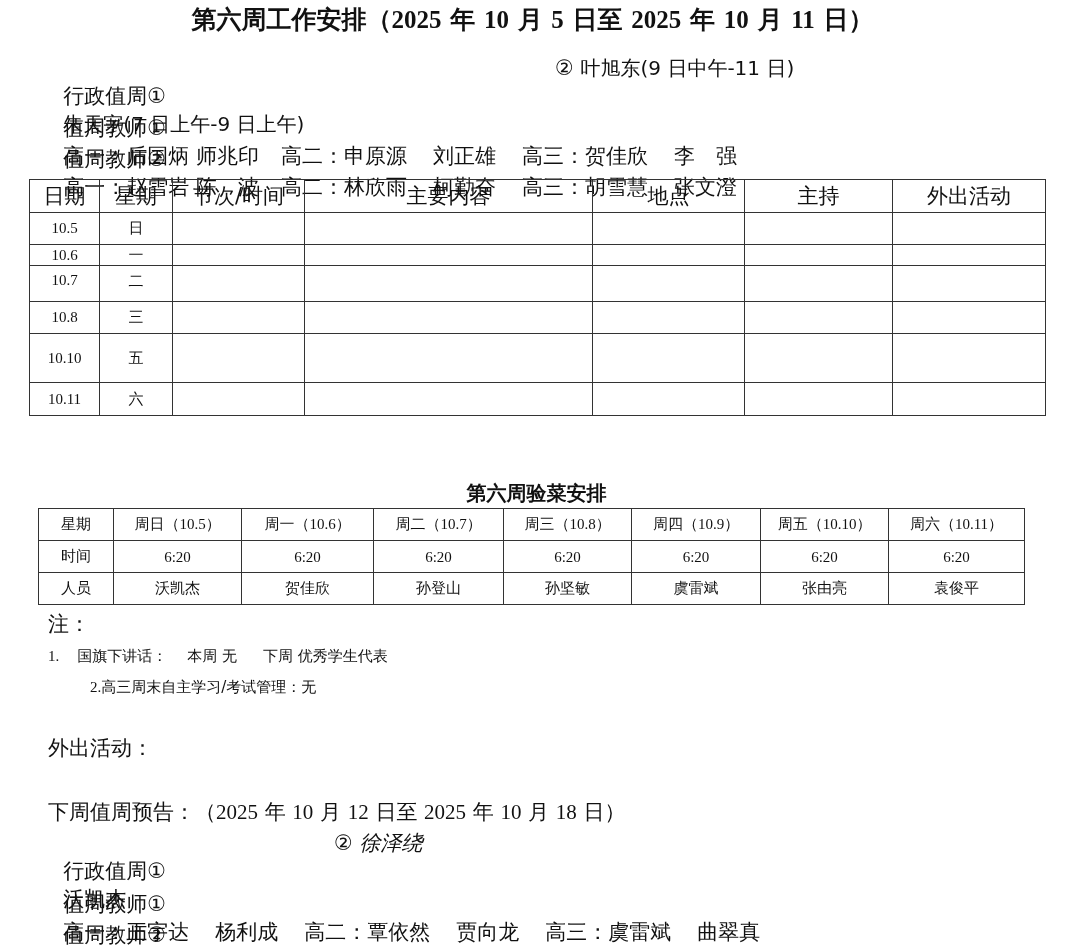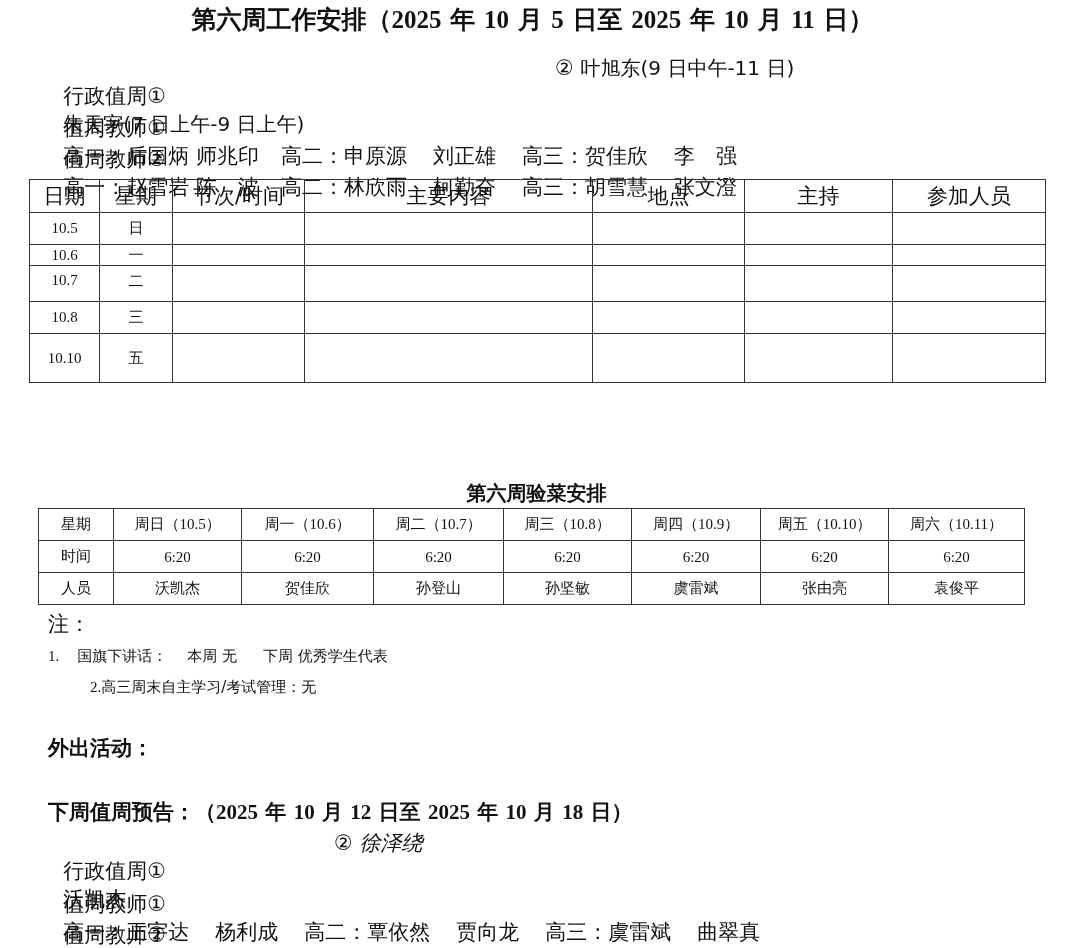--- a/index.html
+++ b/index.html
@@ -20,21 +20,21 @@
     #main-table th { font-size: 21px; height: 32px; }
     #main-table td { font-size: 15px; }
     #main-table td.date { font-family: "Liberation Serif", "DejaVu Serif", serif; font-size: 15px; }
     #main-table td.wd { font-size: 15px; }
     .cai-title { left: 0; width: 1073px; top: 480px; text-align: center; font-size: 20px; font-weight: bold; line-height: 26px; }
     #cai-table { left: 38px; top: 508px; width: 986px; }
     #cai-table td { font-size: 15px; height: 31px; }
     #cai-table td .n { font-family: "Liberation Serif", "DejaVu Serif", serif; }
     .note-h { left: 48px; top: 610px; font-size: 21px; line-height: 28px; }
     .note { left: 48px; font-size: 15px; line-height: 20px; }
-    .bold-h { left: 48px; font-size: 21px; font-weight: bold; line-height: 28px; }
+    .bold-h { left: 48px; font-size: 21px; font-weight: normal; line-height: 28px; }
     .gap { display: inline-block; }
   </style>
 </head>
 <body>
 
 <div class="abs title"><span>第六周工作安排（</span><span class="num">2025</span><span> 年 </span><span class="num">10</span><span> 月 </span><span class="num">5</span><span> 日至 </span><span class="num">2025</span><span> 年 </span><span class="num">10</span><span> 月 </span><span class="num">11</span><span> 日）</span></div>
 
 <div class="abs line" style="top:54px;">
   <span>行政值周①</span>
   <span style="font-size:20px;">朱天宇(7 日上午-9 日上午)</span>
@@ -62,21 +62,21 @@
       <col style="width:153px">
   </colgroup>
   <tbody>
       <tr>
     <th>日期</th>
     <th>星期</th>
     <th>节次/时间</th>
     <th>主要内容</th>
     <th>地点</th>
     <th>主持</th>
-    <th>参加人员</th>
+    <th>外出活动</th>
   </tr>
   <tr style="height:32px">
     <td class="date">10.5</td>
     <td class="wd">日</td>
     <td></td>
     <td></td>
     <td></td>
     <td></td>
     <td></td>
   </tr>
@@ -103,20 +103,29 @@
     <td class="wd">三</td>
     <td></td>
     <td></td>
     <td></td>
     <td></td>
     <td></td>
   </tr>
   <tr style="height:49px">
     <td class="date">10.10</td>
     <td class="wd">五</td>
+    <td></td>
+    <td></td>
+    <td></td>
+    <td></td>
+    <td></td>
+  </tr>
+  <tr style="height:33px">
+    <td class="date">10.11</td>
+    <td class="wd">六</td>
     <td></td>
     <td></td>
     <td></td>
     <td></td>
     <td></td>
   </tr>
 </tbody>
   </table>
 
 <div class="abs cai-title">第六周验菜安排</div>

